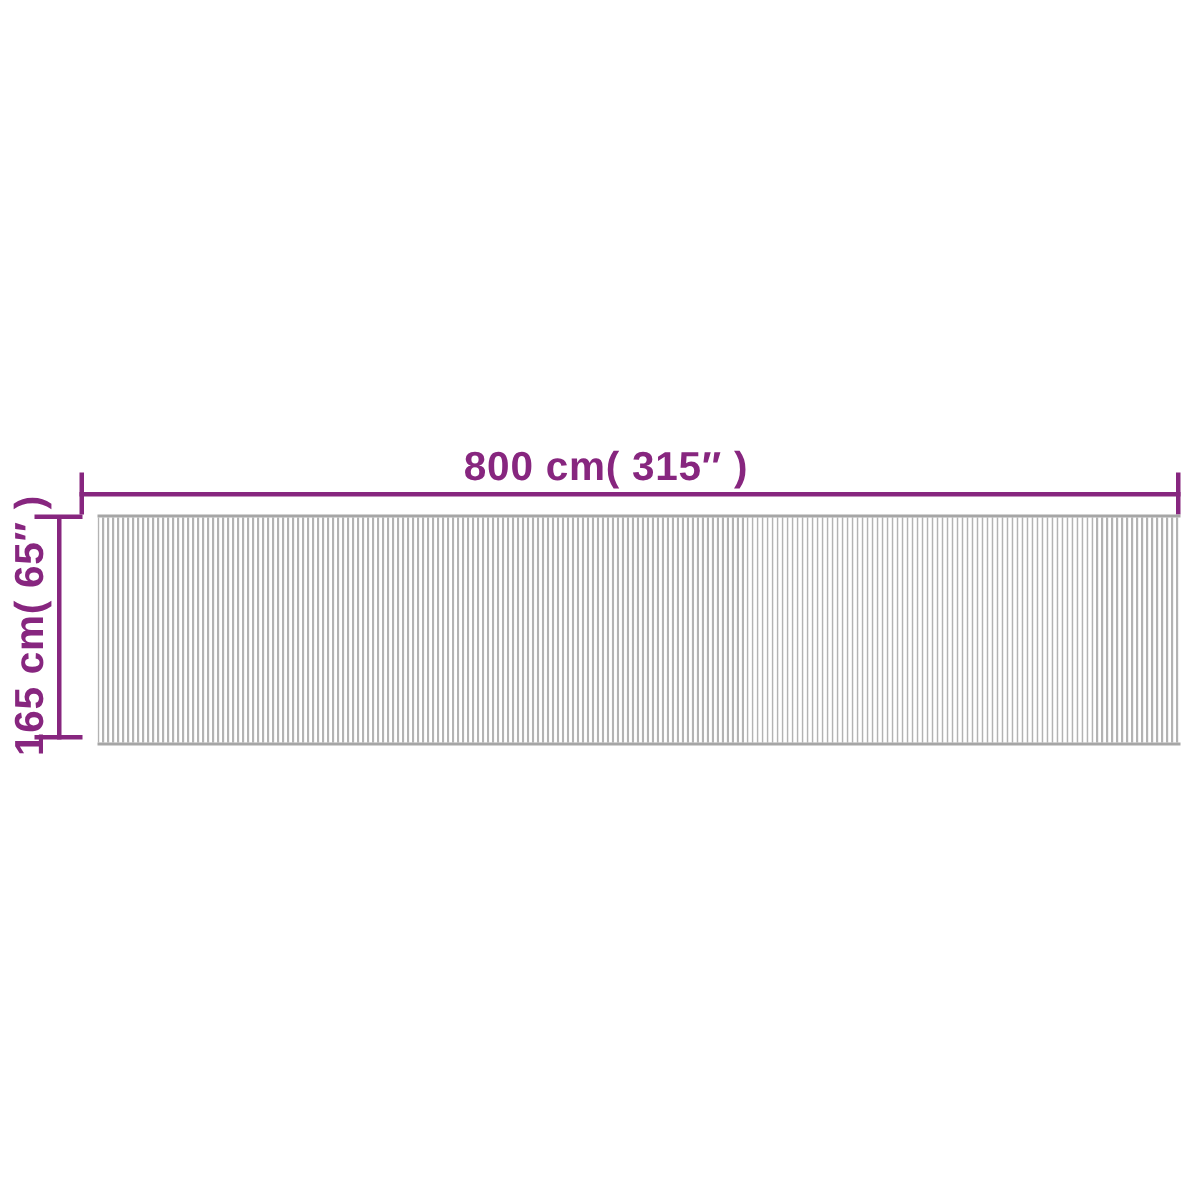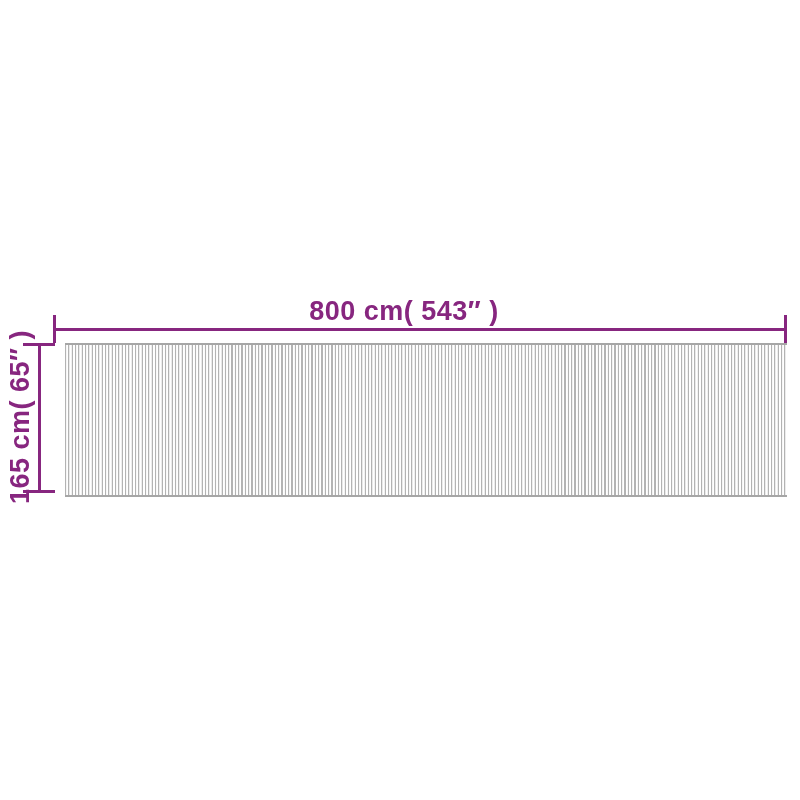--- a/index.html
+++ b/index.html
@@ -61,21 +61,21 @@
   .h-cap-right{left:784px;top:315px;width:3px;height:28px;}
   .v-line{left:38px;top:345px;width:3px;height:148px;}
   .v-cap-top{left:23px;top:343px;width:32px;height:3px;}
   .v-cap-bottom{left:23px;top:490px;width:32px;height:3px;}
 </style>
 </head>
 <body>
 
 <div class="stage">
 
-  <div class="dim-label width">800 cm( 543″ )</div>
+  <div class="dim-label width">800 cm( 315″ )</div>
   <div class="line h-line"></div>
   <div class="line h-cap-left"></div>
   <div class="line h-cap-right"></div>
 
   <div class="dim-label height">165 cm( 65″ )</div>
   <div class="line v-line"></div>
   <div class="line v-cap-top"></div>
   <div class="line v-cap-bottom"></div>
 
   <div class="mat"></div>

